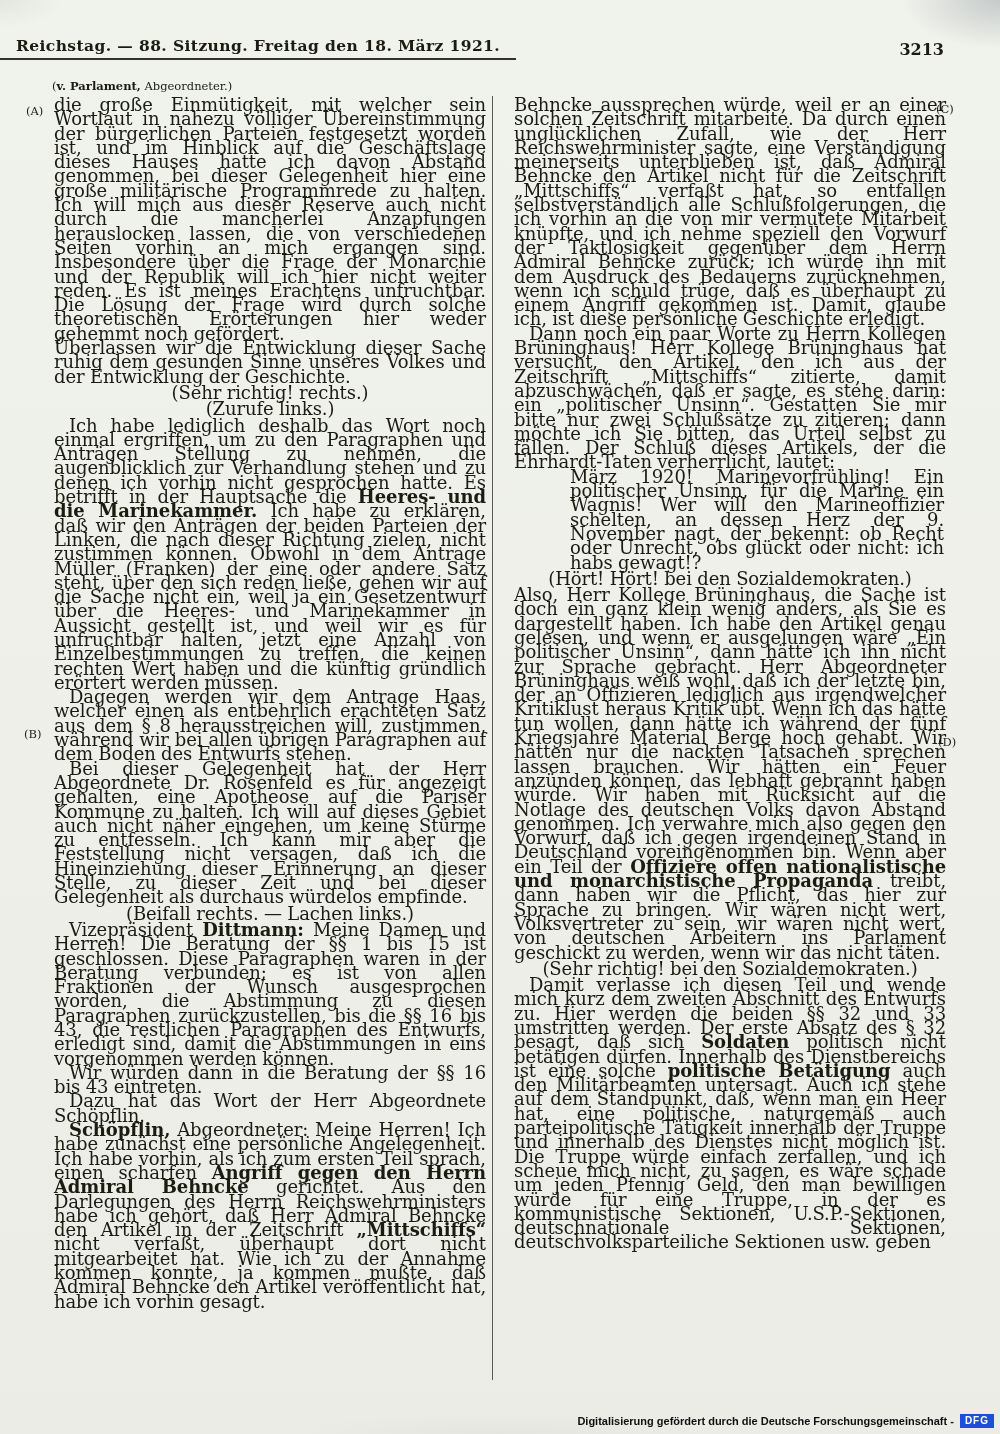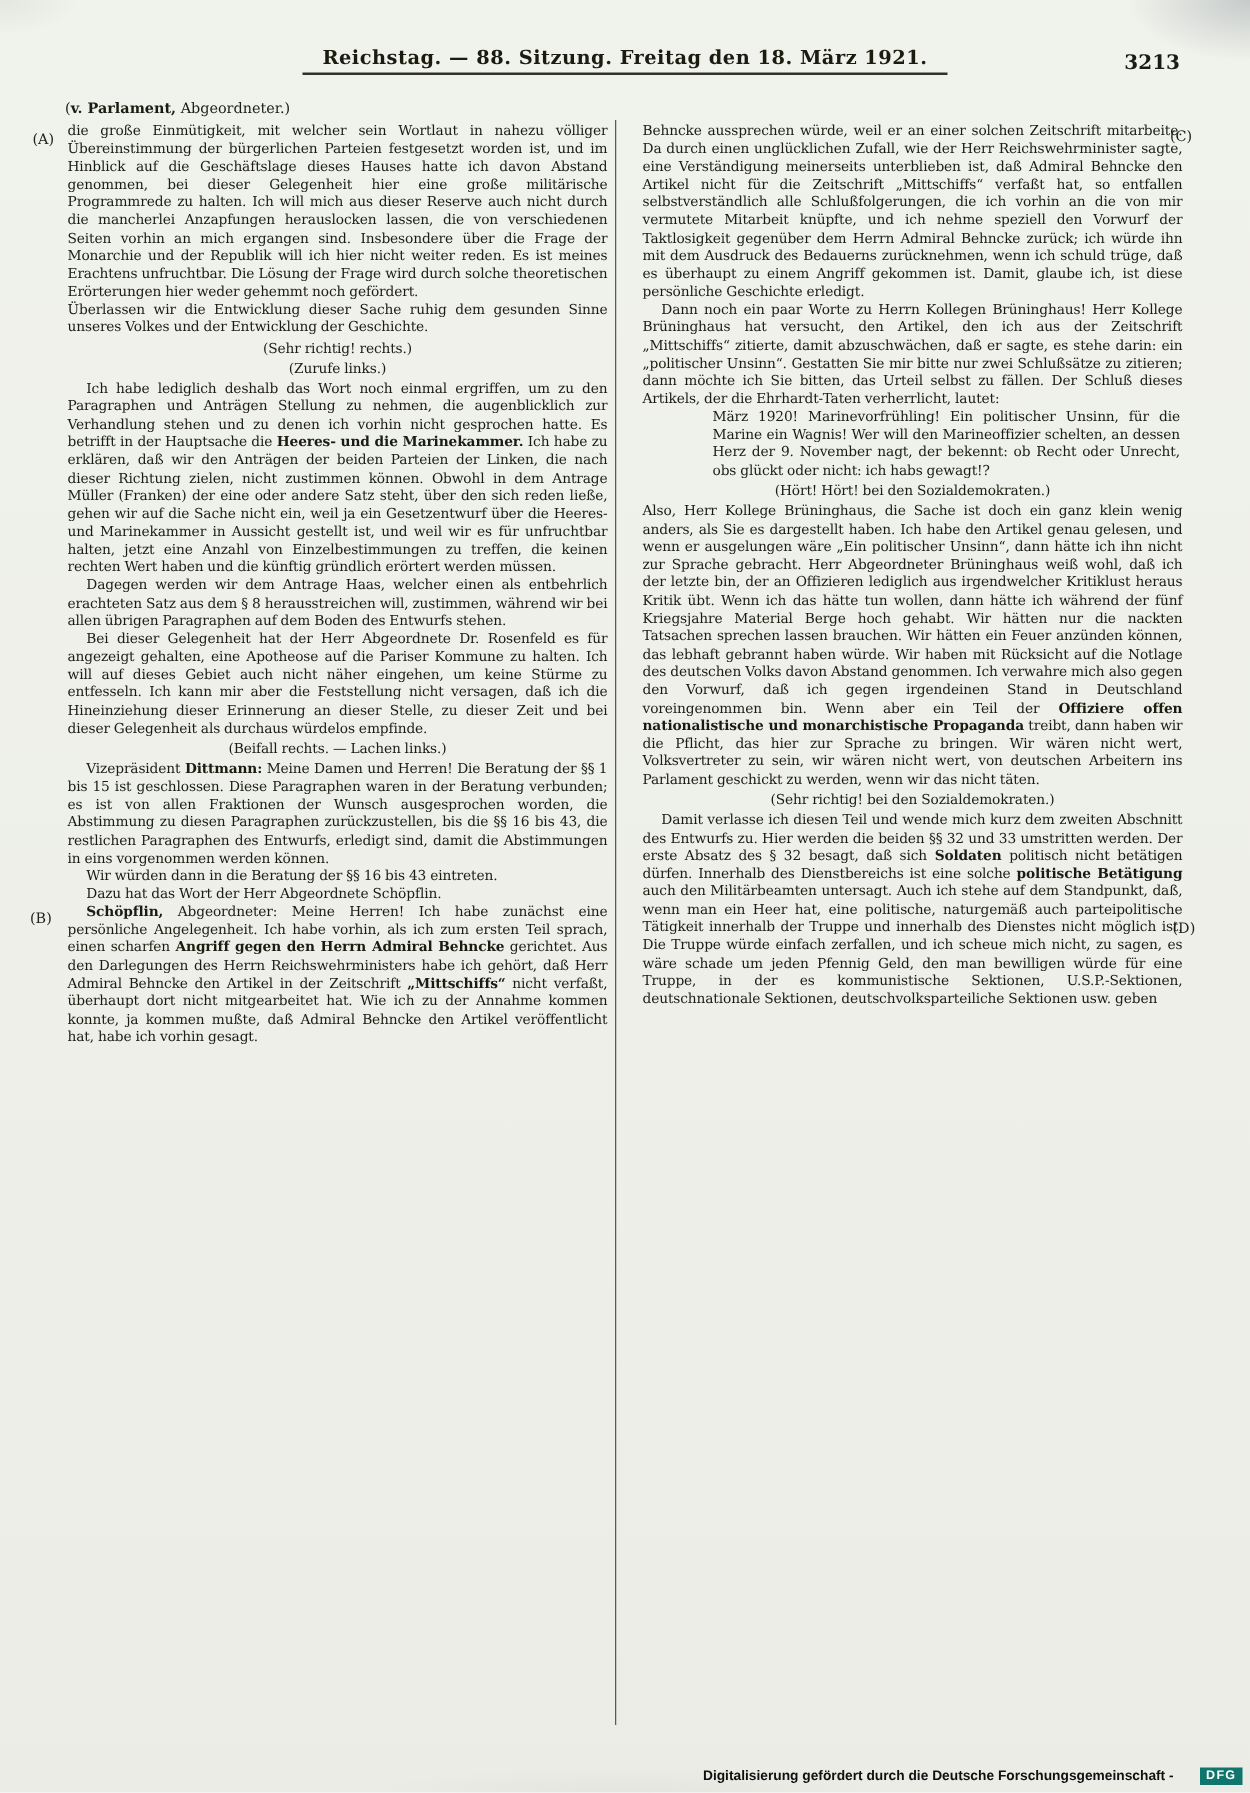--- a/index.html
+++ b/index.html
@@ -9,43 +9,43 @@
     font-family:"DejaVu Serif", serif;
     color:#1b1b10;
   }
   .scan-edge{
     position:absolute;inset:0;pointer-events:none;
     background:
       radial-gradient(140px 70px at 100% 0%, rgba(90,100,112,.28), transparent 70%),
       radial-gradient(90px 40px at 0% 0%, rgba(120,120,120,.10), transparent 70%),
       radial-gradient(300px 30px at 50% 100%, rgba(120,120,120,.06), transparent 70%);
   }
-  .header{position:absolute;top:34px;left:0;width:100%;text-align:center;}
+  .header{position:absolute;top:34px;left:0;width:100%;text-align:left;}
   .header-title{
     display:inline-block;font-weight:bold;font-size:15.5px;letter-spacing:.4px;
     padding:2px 16px 3px;border-bottom:2px solid #32322a;
   }
   .page-number{position:absolute;top:40px;right:56px;font-weight:bold;font-size:16px;}
   .speaker-note{position:absolute;top:79px;left:52px;font-size:11.5px;}
   .marker{position:absolute;font-size:11.5px;color:#23231a;}
   .mA{top:104px;left:26px;}
   .mB{top:727px;left:24px;}
   .mC{top:102px;left:936px;}
   .mD{top:735px;left:938px;}
   .col-divider{position:absolute;top:96px;left:492px;width:1px;height:1284px;background:#5a5a4e;}
   .content{position:absolute;top:98px;left:54px;width:892px;display:flex;gap:28px;}
-  .column{width:432px;font-size:11px;line-height:14.3px;text-align:justify;letter-spacing:-0.1px;word-spacing:-0.2px;hyphens:auto;}
+  .column{width:432px;font-size:18px;line-height:14.3px;text-align:justify;letter-spacing:-0.1px;word-spacing:-0.2px;hyphens:auto;}
   .blk{margin:0;}
   .para{text-indent:15px;}
   .flush{text-indent:0;}
   .center{text-align:center;text-indent:0;margin:2px 0;}
   .quote{padding-left:56px;padding-right:2px;text-indent:0;}
   b{font-weight:bold;}
   .footer{
-    position:absolute;right:6px;bottom:6px;display:flex;align-items:center;gap:21px;
+    position:absolute;right:6px;bottom:6px;display:flex;align-items:center;gap:6px;
     font-family:"Liberation Sans", sans-serif;font-size:11px;font-weight:bold;color:#101010;
   }
   .dfg-logo{
     background:#14417e;color:#ffffff;font-family:"Liberation Sans",sans-serif;
     font-size:10px;font-weight:bold;padding:2px 5px;letter-spacing:1px;line-height:1;
   }
 </style>
 </head>
 <body>
 
@@ -86,14 +86,14 @@
       <p class="blk quote">März 1920! Marinevorfrühling! Ein politischer Unsinn, für die Marine ein Wagnis! Wer will den Marineoffizier schelten, an dessen Herz der 9. November nagt, der bekennt: ob Recht oder Unrecht, obs glückt oder nicht: ich habs gewagt!?</p>
       <p class="blk center">(Hört! Hört! bei den Sozialdemokraten.)</p>
       <p class="blk flush">Also, Herr Kollege Brüninghaus, die Sache ist doch ein ganz klein wenig anders, als Sie es dargestellt haben. Ich habe den Artikel genau gelesen, und wenn er ausgelungen wäre „Ein politischer Unsinn“, dann hätte ich ihn nicht zur Sprache gebracht. Herr Abgeordneter Brüninghaus weiß wohl, daß ich der letzte bin, der an Offizieren lediglich aus irgendwelcher Kritiklust heraus Kritik übt. Wenn ich das hätte tun wollen, dann hätte ich während der fünf Kriegsjahre Material Berge hoch gehabt. Wir hätten nur die nackten Tatsachen sprechen lassen brauchen. Wir hätten ein Feuer anzünden können, das lebhaft gebrannt haben würde. Wir haben mit Rücksicht auf die Notlage des deutschen Volks davon Abstand genommen. Ich verwahre mich also gegen den Vorwurf, daß ich gegen irgendeinen Stand in Deutschland voreingenommen bin. Wenn aber ein Teil der <b>Offiziere offen nationalistische und monarchistische Propaganda</b> treibt, dann haben wir die Pflicht, das hier zur Sprache zu bringen. Wir wären nicht wert, Volksvertreter zu sein, wir wären nicht wert, von deutschen Arbeitern ins Parlament geschickt zu werden, wenn wir das nicht täten.</p>
       <p class="blk center">(Sehr richtig! bei den Sozialdemokraten.)</p>
       <p class="blk para">Damit verlasse ich diesen Teil und wende mich kurz dem zweiten Abschnitt des Entwurfs zu. Hier werden die beiden §§ 32 und 33 umstritten werden. Der erste Absatz des § 32 besagt, daß sich <b>Soldaten</b> politisch nicht betätigen dürfen. Innerhalb des Dienstbereichs ist eine solche <b>politische Betätigung</b> auch den Militärbeamten untersagt. Auch ich stehe auf dem Standpunkt, daß, wenn man ein Heer hat, eine politische, naturgemäß auch parteipolitische Tätigkeit innerhalb der Truppe und innerhalb des Dienstes nicht möglich ist. Die Truppe würde einfach zerfallen, und ich scheue mich nicht, zu sagen, es wäre schade um jeden Pfennig Geld, den man bewilligen würde für eine Truppe, in der es kommunistische Sektionen, U.S.P.-Sektionen, deutschnationale Sektionen, deutschvolksparteiliche Sektionen usw. geben</p>
     </div>
 </div>
 
 <div class="footer">
   <span>Digitalisierung gefördert durch die Deutsche Forschungsgemeinschaft -</span>
-  <span class="dfg-logo" style="background: #0f766e;">DFG</span>
+  <span class="dfg-logo" style="background: #1d4ed8;">DFG</span>
 </div>
 
 </body></html>

